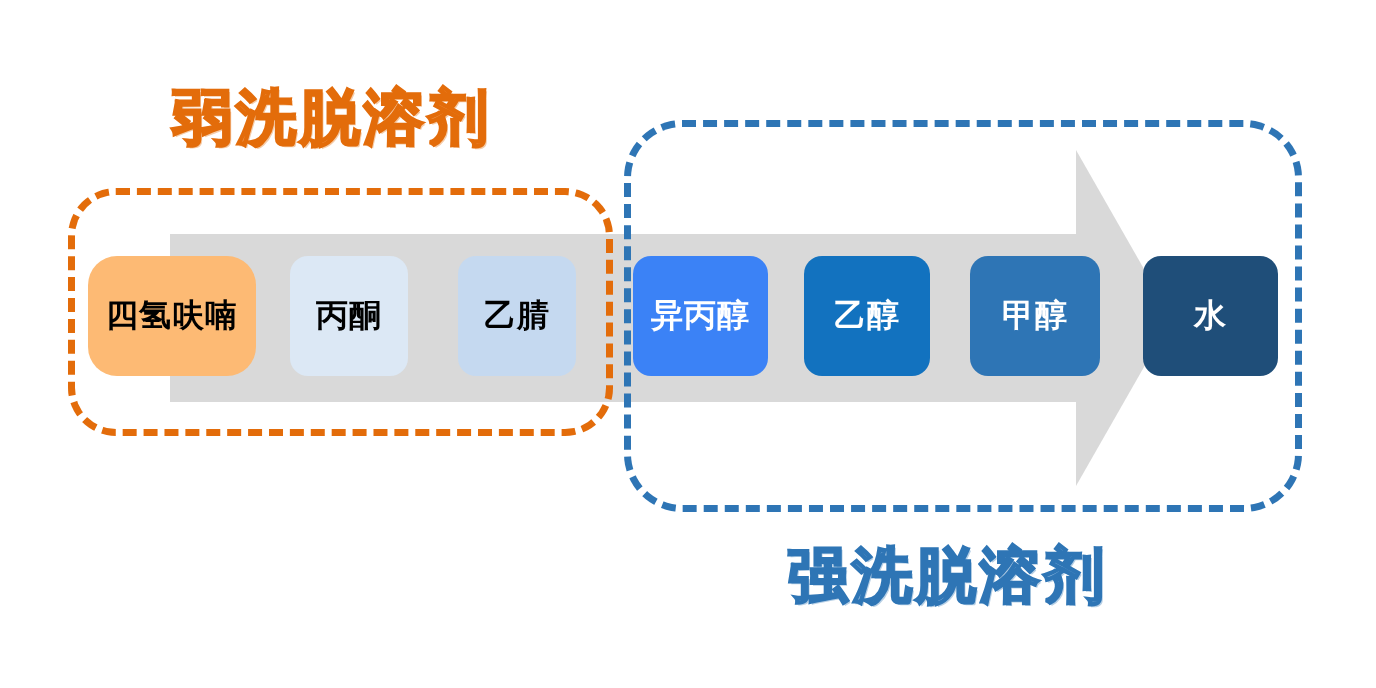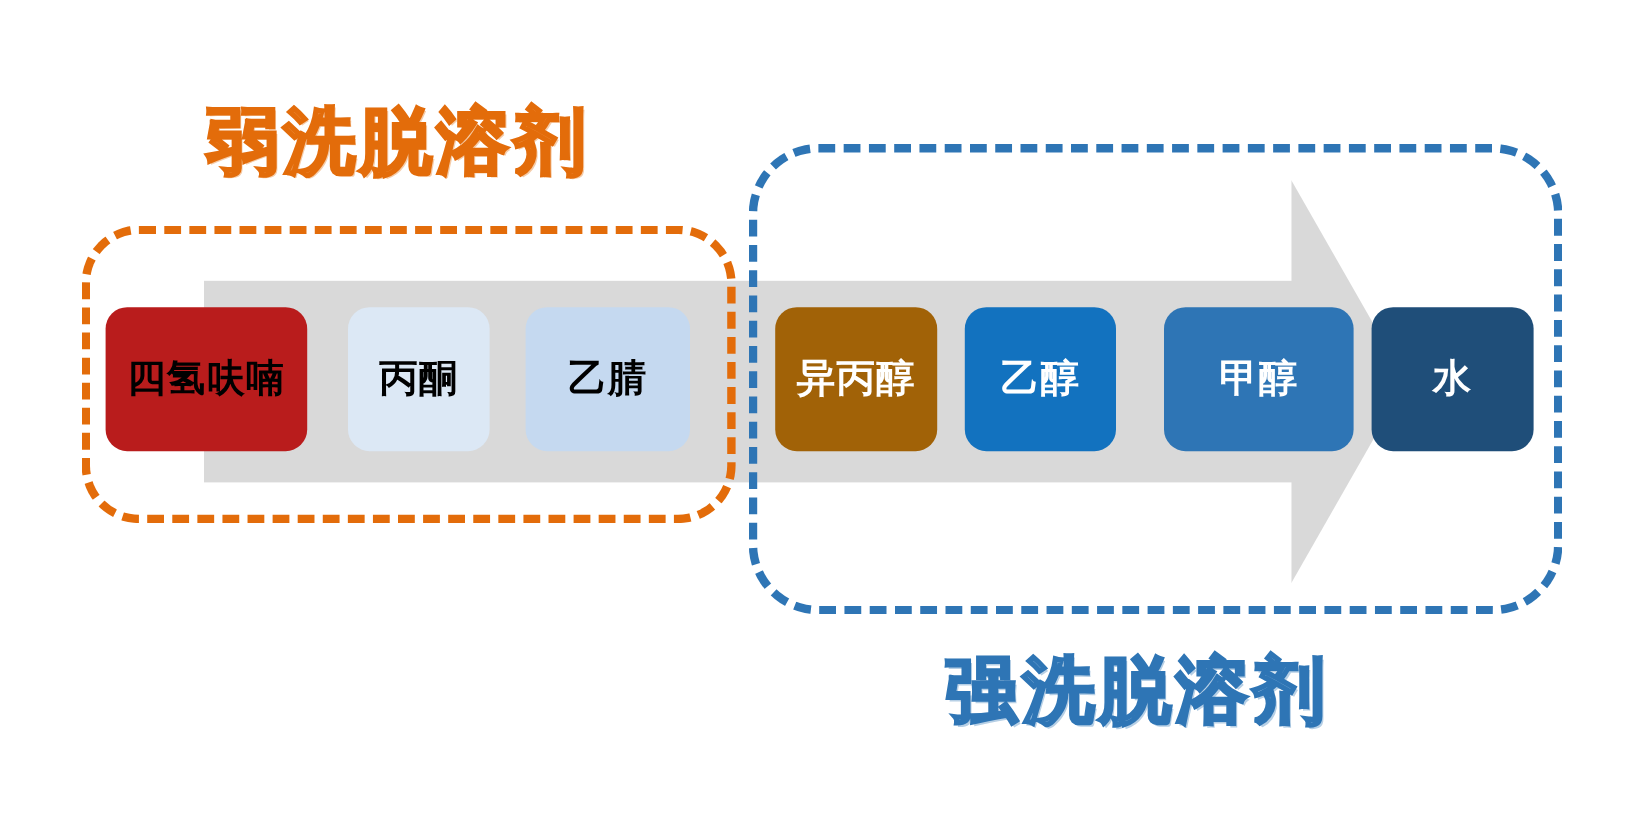--- a/index.html
+++ b/index.html
@@ -92,43 +92,43 @@
     display: flex;
     align-items: center;
     justify-content: center;
     font-size: 32px;
     font-weight: bold;
     letter-spacing: 1px;
     white-space: nowrap;
   }
   .solvent.s0 { left: 88px;   width: 168px; }
   .solvent.s1 { left: 290px;  width: 118px; }
-  .solvent.s2 { left: 438px;  width: 137px; }
+  .solvent.s2 { left: 458px;  width: 118px; }
   .solvent.s3 { left: 633px;  width: 135px; }
   .solvent.s4 { left: 804px;  width: 126px; }
-  .solvent.s5 { left: 970px;  width: 158px; }
+  .solvent.s5 { left: 970px;  width: 130px; }
   .solvent.s6 { left: 1143px; width: 135px; }
 </style>
 </head>
 <body>
 
 <div class="canvas">
 
   <div class="arrow-body" style="background: rgb(217, 217, 217);"></div>
   <div class="arrow-head" style="background: rgb(217, 217, 217);"></div>
 
   <div class="frame weak" style="border-color: rgb(227, 108, 10);"></div>
 
   <div class="frame strong" style="border-color: rgb(46, 117, 181);"></div>
 
   <div class="group-title strong">强洗脱溶剂</div>
 
   <div class="group-title weak">弱洗脱溶剂</div>
 
-  <div class="solvent s0" style="background: #b91c1c; color: rgb(0, 0, 0);">四氢呋喃</div>
+  <div class="solvent s0" style="background: #fdba74; color: rgb(0, 0, 0); border-radius: 29px;">四氢呋喃</div>
   <div class="solvent s1" style="background: rgb(220, 232, 245); color: rgb(0, 0, 0);">丙酮</div>
   <div class="solvent s2" style="background: rgb(197, 217, 240); color: rgb(0, 0, 0);">乙腈</div>
-  <div class="solvent s3" style="background: #a16207; color: rgb(255, 255, 255); margin-left: 13px;">异丙醇</div>
+  <div class="solvent s3" style="background: #3b82f6; color: rgb(255, 255, 255);">异丙醇</div>
   <div class="solvent s4" style="background: rgb(18, 114, 191); color: rgb(255, 255, 255);">乙醇</div>
   <div class="solvent s5" style="background: rgb(46, 117, 181); color: rgb(255, 255, 255);">甲醇</div>
   <div class="solvent s6" style="background: rgb(31, 78, 121); color: rgb(255, 255, 255);">水</div>
 
 </div>
 
 </body></html>

